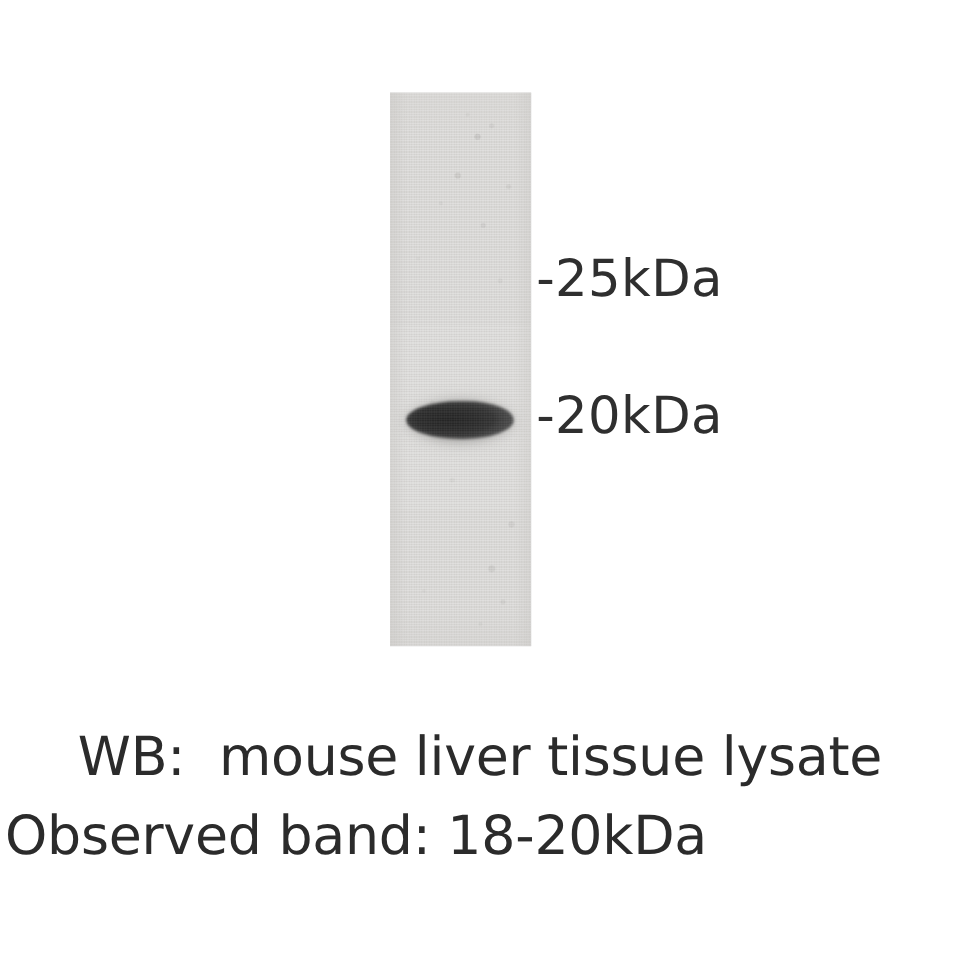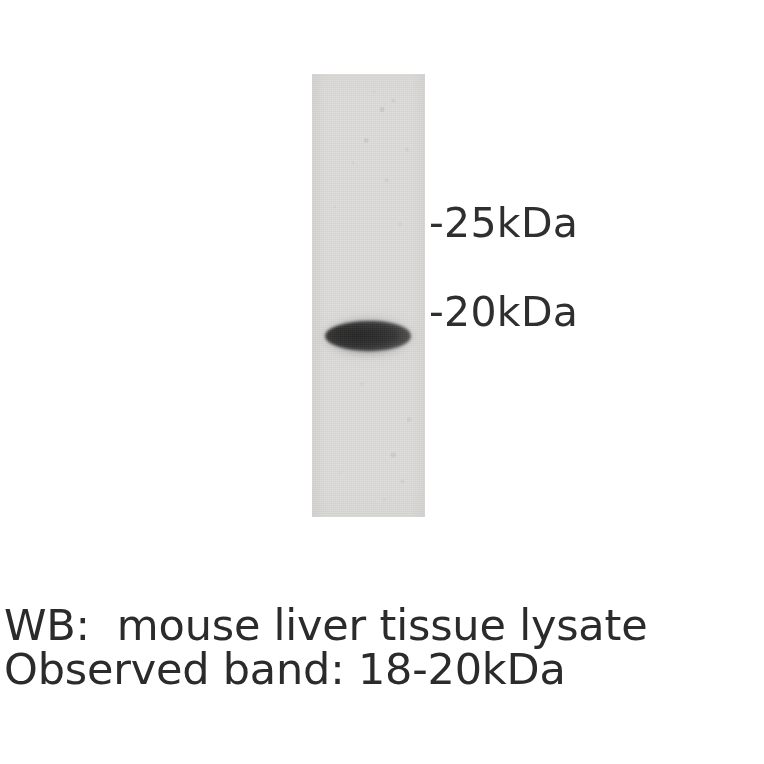--- a/index.html
+++ b/index.html
@@ -155,21 +155,21 @@
     position: absolute;
     left: 4px;
     width: 760px;
     color: #2b2b2b;
     font-family: "DejaVu Sans", sans-serif;
     font-size: 43px;
     line-height: 1;
     letter-spacing: -.2px;
     white-space: pre;
   }
-  #caption-line-1 { top: 604px; }
+  #caption-line-1 { top: 585px; text-align: center; }
   #caption-line-2 { top: 648px; }
 </style>
 </head>
 <body>
 
 <div id="figure">
 
   <div class="lane">
     <div class="lane-noise"></div>
     <div class="lane-grain"></div>
@@ -179,20 +179,20 @@
       <div class="band-halo"></div>
       <div class="band-shoulder"></div>
       <div class="band-core"></div>
       <div class="band-core-inner"></div>
       <div class="band-speckle"></div>
     </div>
   </div>
 
   <div class="marker" style="top:203px">-25kDa</div>
 
-  <div class="marker" style="top:292px">-20kDa</div>
+  <div class="marker" style="top:312px">-20kDa</div>
 
 
   <div class="caption" id="caption-line-1">WB:  mouse liver tissue lysate</div>
 
   <div class="caption" id="caption-line-2">Observed band: 18-20kDa</div>
 
 </div>
 
 </body></html>

